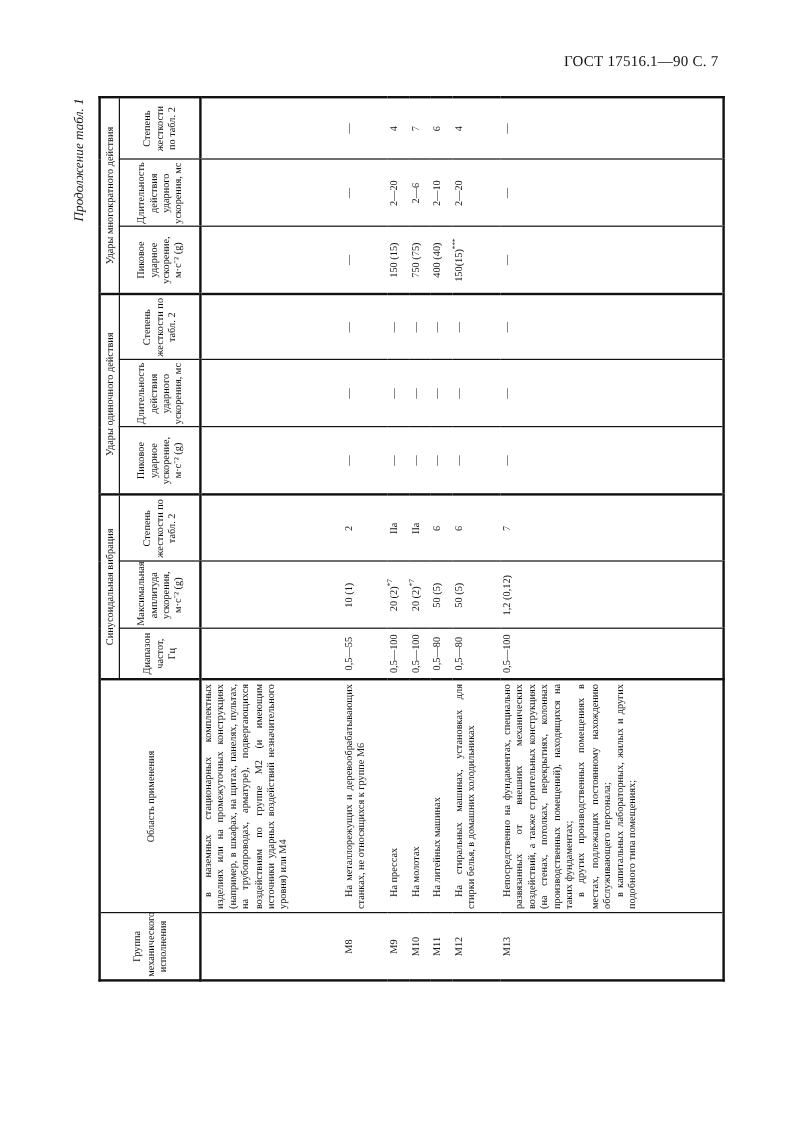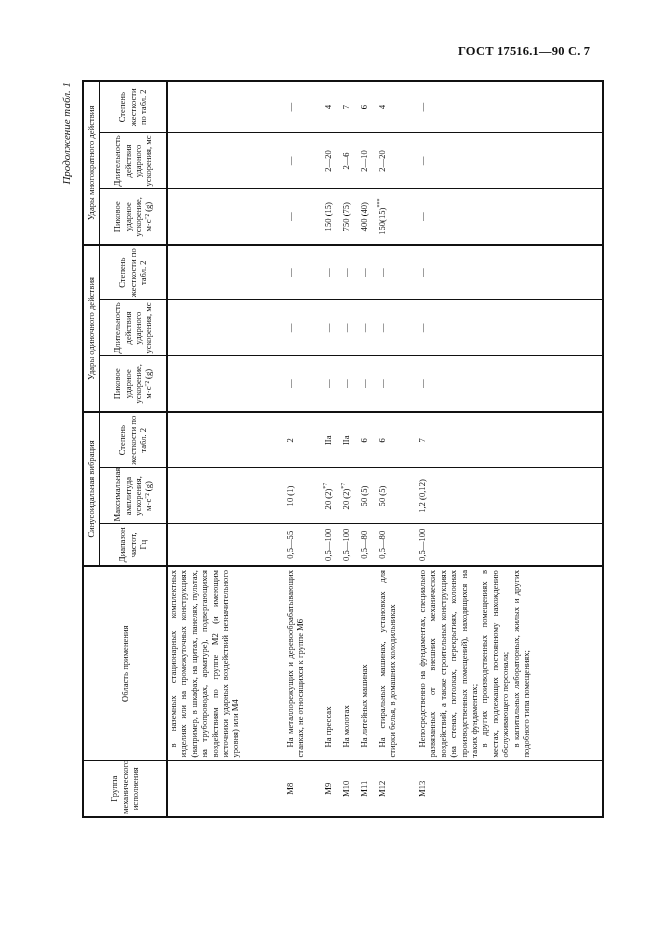--- a/index.html
+++ b/index.html
@@ -1,17 +1,17 @@
 <!DOCTYPE html>
 <html><head>
 <meta charset="utf-8">
 <style>
   html, body { margin:0; padding:0; background:#fff; }
   body { width:661px; height:936px; position:relative; overflow:hidden; font-family:"Liberation Serif", serif; color:#111; }
-  .page-header { position:absolute; left:458px; top:44px; font-weight:bold; font-size:12.5px; letter-spacing:0.2px;text-align:right; }
+  .page-header { position:absolute; left:470px; top:44px; font-weight:normal; font-size:12.5px; letter-spacing:0.2px;text-align:right; }
   .rot { position:absolute; left:82px; top:818px; width:736px; height:540px; transform-origin:0 0; transform:rotate(-90deg); }
   .cont { position:absolute; right:0; top:-22px; font-style:italic; font-size:11px; }
   table { border-collapse:collapse; width:736px; table-layout:fixed; font-size:8.6px; line-height:10.4px; }
   th { font-weight:normal; border:1px solid #111; text-align:center; vertical-align:middle; padding:1px 2px; }
   .thick-l { border-left:2px solid #111 !important; }
   .topgrp th { border-top:2px solid #111; height:13px; }
   .sub th { height:64px; }
   td { border-left:1px solid #111; border-right:1px solid #111; vertical-align:top; padding:0 2px; text-align:center; }
   td.area { text-align:justify; padding:0 3px; }
   .hdr-bottom th { border-bottom:2px solid #111; }

